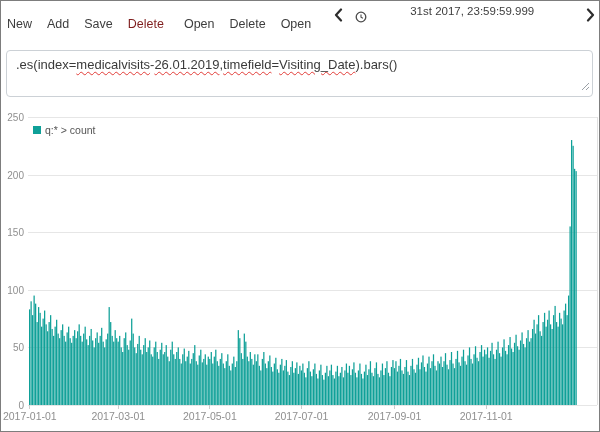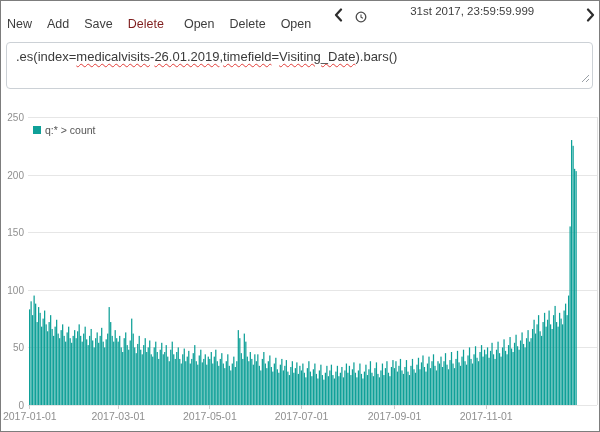--- a/index.html
+++ b/index.html
@@ -17,21 +17,21 @@
   .menu-item.disabled{color:#7f1d1d;}
   .menu-item:nth-child(4){margin-right:20px;}
   .autorefresh{display:flex;margin-top:2px;width:54px;font-size:11.5px;line-height:1.22;color:#3d3d3d;cursor:pointer;}
   .autorefresh svg{flex:none;margin:1px 2px 0 0;}
   .chev{margin-top:5px;cursor:pointer;}
   .chev-left{margin-left:8px;}
   .clockwrap{margin:6px 0 0 12px;}
   .timerange{margin:1px 0 0 5px;width:200px;text-align:center;font-size:11.5px;line-height:1.3;color:#3d3d3d;cursor:pointer;}
   .chev-right{margin-left:auto;}
   
-  .editor{position:absolute;top:41px;left:5px;right:6px;display:flex;}
+  .editor{position:absolute;top:49px;left:5px;right:6px;display:flex;}
   .query-box{
     flex:1;height:47px;box-sizing:border-box;
     border:1px solid #ccd1d6;border-radius:4px;
     padding:6px 9px;font-size:13px;color:#3a3a3a;
     position:relative;background:#fff;cursor:text;overflow:hidden;
   }
   .miss{text-decoration:underline;text-decoration-style:wavy;text-decoration-color:#e23c38;text-decoration-thickness:1px;text-underline-offset:2px;}
   .resize-handle{position:absolute;right:2px;bottom:2px;cursor:nwse-resize;}
   .right-col{width:67px;margin-left:7px;flex:none;}
   .interval-select{

